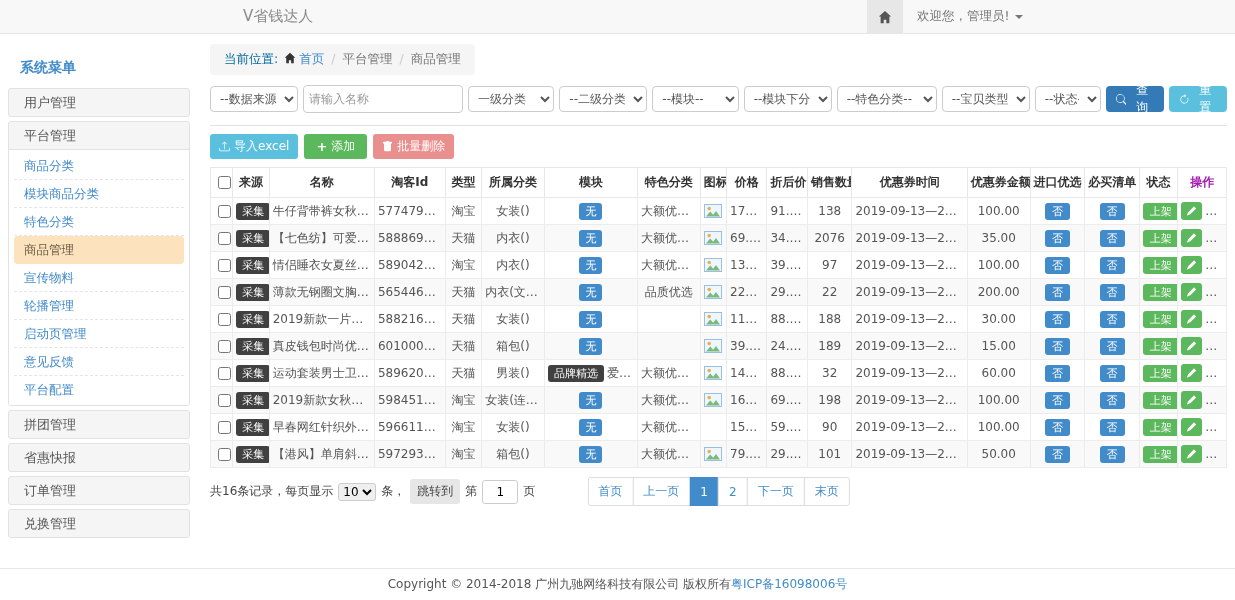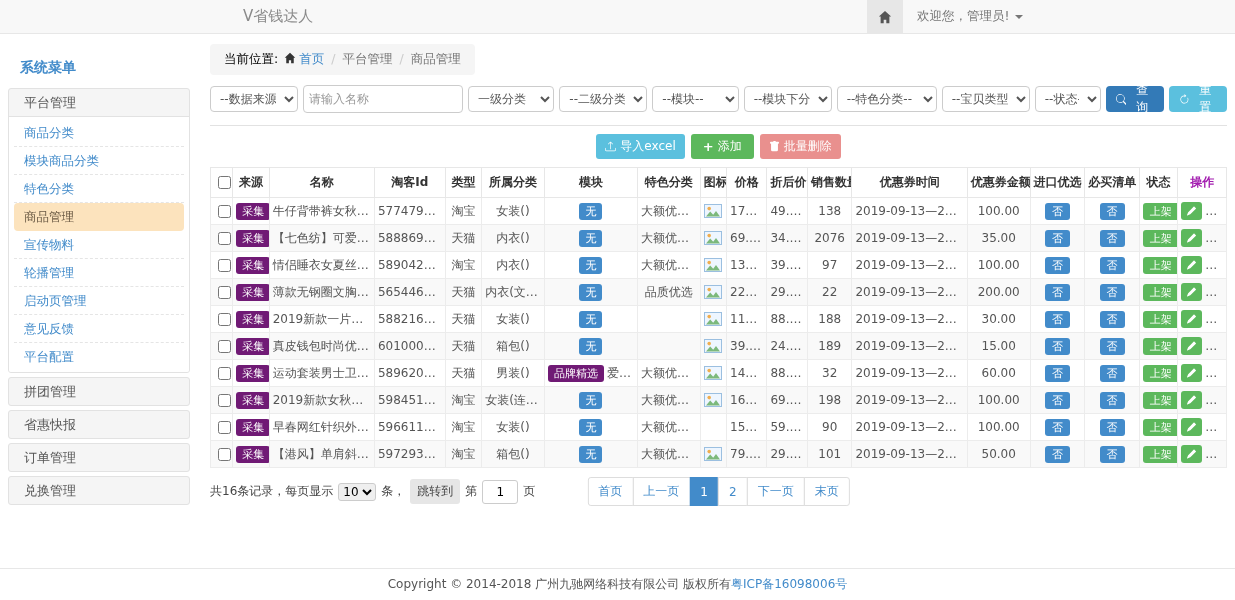--- a/index.html
+++ b/index.html
@@ -22,45 +22,45 @@
   .side-head{padding:6px 15px;font-size:13px;color:#555;cursor:pointer;line-height:15px;}
   .side-sub{background:#fff;border-top:1px solid #e2e2e2;padding:2px 5px;}
   .side-link{padding:6px 10px;margin:0 0;font-size:12.5px;color:#428bca;cursor:pointer;border-bottom:1px dashed #e5e5e5;line-height:15px;}
   .side-link:last-child{border-bottom:none;}
   .side-link.active{background:#fce3bd;border-radius:4px;color:#6b5b45;border-bottom-color:transparent;}
   
   .main{position:absolute;left:210px;top:44px;width:1017px;}
   .breadcrumb{display:inline-block;background:#f5f5f5;border-radius:4px;padding:7px 14px;font-size:12.5px;color:#777;}
   .breadcrumb .crumb-home{color:#428bca;cursor:pointer;}
   .breadcrumb .sep{margin:0 7px;color:#ccc;}
-  .breadcrumb .loc{color:#000000;margin-right:4px;}
+  .breadcrumb .loc{color:#0369a1;margin-right:4px;}
   .house{color:#333;margin:0 3px 0 2px;vertical-align:-2px;}
   
   .filters{display:flex;align-items:center;gap:5px;margin:10px 0 0;}
   .fgroup{display:contents;}
   .f-select,.f-input{height:26px;border:1px solid #ccc;border-radius:4px;background:#fff;font-size:12px;color:#555;padding:0 5px;font-family:inherit;}
   .f-input::placeholder{color:#999;}
   .btn{display:inline-flex;align-items:center;gap:4px;border:none;border-radius:3px;color:#fff;font-size:12px;cursor:pointer;font-family:inherit;}
   .btn-query{background:#337ab7;height:26px;padding:0 10px;border-radius:4px;}
   .btn-reset{background:#5bc0de;height:26px;padding:0 10px;border-radius:4px;}
   .divider{border:none;border-top:1px solid #e2e2e2;margin:12px 0 0;}
   
-  .toolbar{display:flex;justify-content:center;gap:6px;margin:8px 0;}
+  .toolbar{display:flex;justify-content:flex-start;gap:6px;margin:8px 0;}
   .btn-import{background:#5bc0de;padding:4px 9px;}
   .btn-add{background:#5cb85c;padding:4px 12px;}
   .btn-add .plus{font-weight:bold;font-size:13px;line-height:10px;}
   .btn-batch-del{background:#e9908e;padding:4px 9px;}
   
   table{width:100%;border-collapse:collapse;table-layout:fixed;font-size:12px;}
   th{border:1px solid #e7e7e7;padding:5px 3px;font-weight:bold;color:#333;text-align:center;white-space:nowrap;overflow:hidden;background:#fff;}
   th.op-col{color:#a21caf;}
   td{border:1px solid #ececec;padding:3px 3px;text-align:center;color:#555;white-space:nowrap;overflow:hidden;text-overflow:ellipsis;height:20px;}
   tr:nth-child(even) td{background:#f9f9f9;}
   .badge{display:inline-block;padding:2px 6px;border-radius:3px;color:#fff;font-size:11px;line-height:13px;}
-  .badge.orange{background:#701a75;}
+  .badge.orange{background:#404040;}
   .badge.blue{background:#428bca;}
   .tag-btn{display:inline-block;border:none;border-radius:3px;color:#fff;font-size:11px;padding:2px 7px;cursor:pointer;line-height:13px;font-family:inherit;}
   .tag-blue{background:#428bca;}
   .tag-green{background:#5cb85c;}
   .op-btn{display:inline-flex;align-items:center;justify-content:center;width:21px;height:18px;border:none;border-radius:3px;color:#fff;cursor:pointer;vertical-align:middle;}
   .op-edit{background:#5cb85c;margin-right:3px;}
   .op-del{background:#d9534f;}
   .mod-text{margin-left:3px;color:#555;}
   
   .pagebar{position:relative;margin-top:9px;height:30px;font-size:12px;color:#444;}
@@ -93,20 +93,23 @@
     <div class="welcome">
       <span>欢迎您，管理员!</span>
       <span class="caret"></span>
     </div>
   </div>
 </header>
 
 <aside class="sidebar">
   <div class="sidebar-title">系统菜单</div>
   <nav id="sidebar-menu">
+      <div class="side-section">
+        <div class="side-head">用户管理</div>
+      </div>
       <div class="side-section">
         <div class="side-head">平台管理</div>
         <div class="side-sub">
           <div class="side-link">商品分类</div>
           <div class="side-link">模块商品分类</div>
           <div class="side-link">特色分类</div>
           <div class="side-link active">商品管理</div>
           <div class="side-link">宣传物料</div>
           <div class="side-link">轮播管理</div>
           <div class="side-link">启动页管理</div>
@@ -229,21 +232,21 @@
           <td>淘宝</td>
           <td>女装()</td>
           <td><span class="badge blue">无</span></td>
           <td>大额优惠券</td>
           <td><svg width="18" height="14" viewBox="0 0 18 14" style="display:inline-block;vertical-align:middle">
               <rect x="0.5" y="0.5" width="17" height="13" fill="#eef6ff" stroke="#9bbfe0"></rect>
               <circle cx="5.2" cy="4.6" r="1.8" fill="#f0ad4e"></circle>
               <path d="M2 12.5l4.2-5 3 3.2 2.8-3.8 4 5.6z" fill="#7cb97c"></path>
             </svg></td>
           <td>178.00</td>
-          <td>49.40</td>
+          <td>91.97</td>
           <td>138</td>
           <td>2019-09-13—2019-09-17</td>
           <td>100.00</td>
           <td><button class="tag-btn tag-blue">否</button></td>
           <td><button class="tag-btn tag-blue">否</button></td>
           <td><button class="tag-btn tag-green">上架</button></td>
           <td><button class="op-btn op-edit">
               <svg width="10" height="10" viewBox="0 0 16 16" fill="#fff">
                 <path d="M12.146.146a.5.5 0 0 1 .708 0l3 3a.5.5 0 0 1 0 .708l-10 10a.5.5 0 0 1-.168.11l-5 2a.5.5 0 0 1-.65-.65l2-5a.5.5 0 0 1 .11-.168l10-10z"></path>
               </svg>

